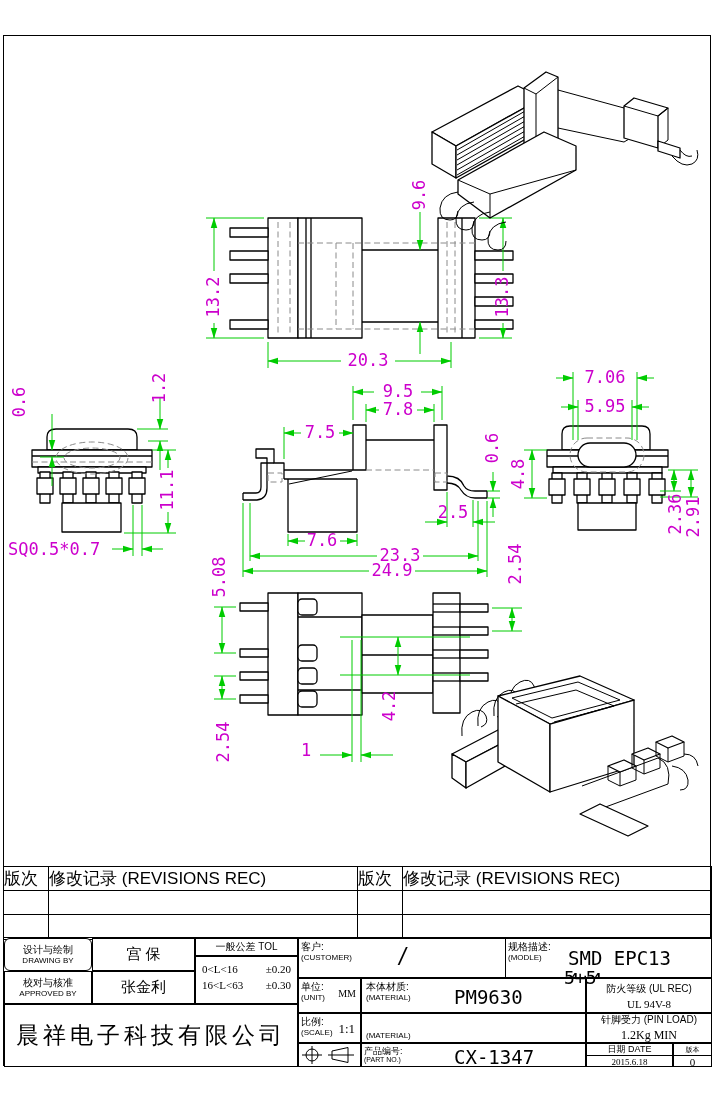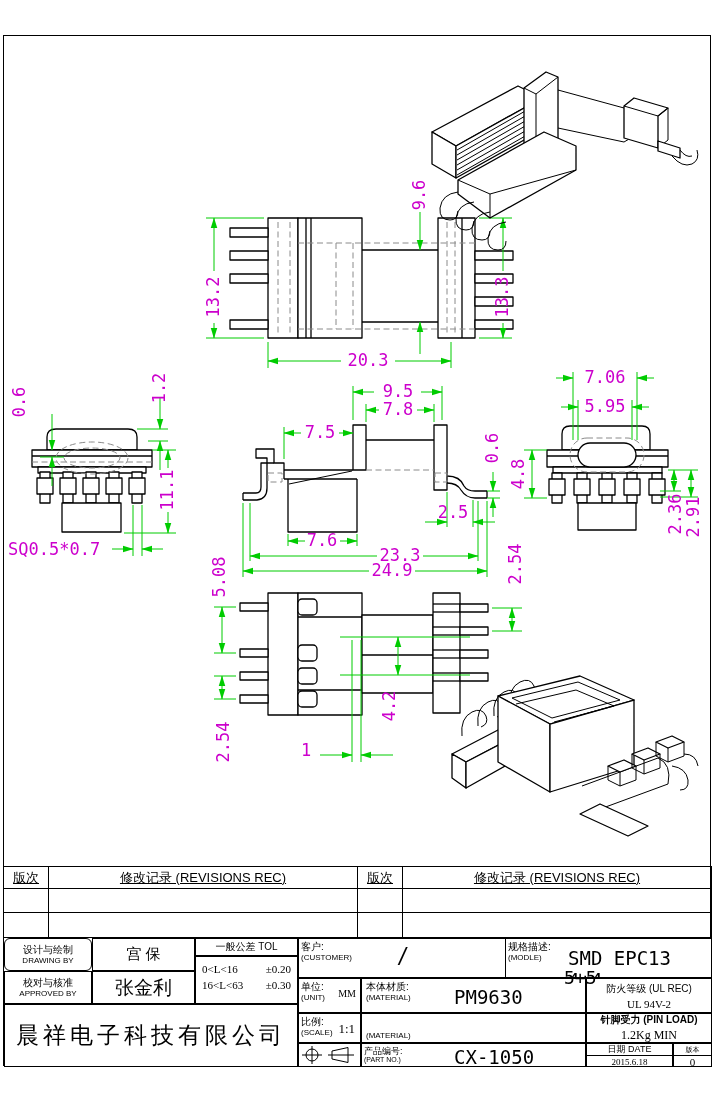--- a/index.html
+++ b/index.html
@@ -11,21 +11,21 @@
   .ol{fill:none;stroke:#000;stroke-width:1.3;stroke-linejoin:round;}
   .olf{fill:#fff;stroke:#000;stroke-width:1.3;stroke-linejoin:round;}
   .thin{fill:none;stroke:#000;stroke-width:1;}
   .hid{fill:none;stroke:#8a8a8a;stroke-width:1;stroke-dasharray:6 3.5;}
   .dim{fill:none;stroke:#00cc00;stroke-width:1;}
   .dtx{fill:#cc00cc;font-family:"DejaVu Sans Mono",monospace;font-size:17px;
        text-anchor:middle;dominant-baseline:middle;}
   
   #rev{position:absolute;left:3px;top:866px;width:708px;height:71px;}
   #rev table{border-collapse:collapse;width:708px;height:71px;table-layout:fixed;}
-  #rev td{border:1.5px solid #000;text-align:center;font-size:13px;padding:0;text-decoration:underline;}
+  #rev td{border:1.5px solid #000;text-align:left;font-size:17px;padding:0;}
   
   #tb{position:absolute;left:3px;top:937px;width:708px;height:129px;
       border:1.5px solid #000;box-sizing:border-box;}
   .c{position:absolute;border:1px solid #000;box-sizing:border-box;background:#fff;overflow:hidden;}
   .lblcn{font-size:10px;line-height:12px;}
   .lblen{font-size:8px;line-height:9px;}
   .cen{display:flex;align-items:center;justify-content:center;text-align:center;}
   .stack{display:flex;flex-direction:column;align-items:center;justify-content:center;text-align:center;}
   .mono{font-family:Liberation Serif, serif;}
   .corner{position:absolute;left:2px;top:2px;text-align:left;}
@@ -383,21 +383,21 @@
 <div id="tb">
   <div class="c stack" style="left:0;top:0;width:88px;height:33px;border-radius:6px;">
     <div class="lblcn">设计与绘制</div>
     <div class="lblen">DRAWING BY</div>
   </div>
   <div class="c cen" style="left:88px;top:0;width:103px;height:33px;font-size:15px;">宫  保</div>
   <div class="c stack" style="left:0;top:33px;width:88px;height:33px;">
     <div class="lblcn">校对与核准</div>
     <div class="lblen">APPROVED BY</div>
   </div>
-  <div class="c cen" style="left:88px;top:33px;width:103px;height:33px;font-size:19px;">张金利</div>
+  <div class="c cen" style="left:88px;top:33px;width:103px;height:33px;font-size:15px;">张金利</div>
   <div class="c cen" style="left:191px;top:0;width:103px;height:18px;font-size:10px;">一般公差 TOL</div>
   <div class="c" style="left:191px;top:18px;width:103px;height:48px;">
     <div class="mono" style="display:flex;justify-content:space-between;padding:6px 6px 0 6px;font-size:11px;">
       <span>0&lt;L&lt;16</span>
       <span>±0.20</span>
     </div>
     <div class="mono" style="display:flex;justify-content:space-between;padding:4px 6px 0 6px;font-size:11px;">
       <span>16&lt;L&lt;63</span>
       <span>±0.30</span>
     </div>
@@ -429,53 +429,53 @@
   </div>
   <div class="c" style="left:357px;top:40px;width:225px;height:35px;">
     <div class="corner" style="left:4px;">
       <div class="lblcn">本体材质:</div>
       <div class="lblen">(MATERIAL)</div>
     </div>
     <div class="bigval" style="position:absolute;left:92px;top:7px;">PM9630</div>
   </div>
   <div class="c stack" style="left:582px;top:40px;width:126px;height:35px;">
     <div style="font-size:10px;">防火等级 (UL REC)</div>
-    <div class="mono" style="font-size:11px;margin-top:2px;">UL 94V-2</div>
+    <div class="mono" style="font-size:11px;margin-top:2px;">UL 94V-8</div>
   </div>
 
   <div class="c" style="left:294px;top:75px;width:63px;height:30px;">
     <div class="corner">
       <div class="lblcn">比例:</div>
       <div class="lblen">(SCALE)</div>
     </div>
     <div class="mono" style="position:absolute;right:5px;top:7px;font-size:13px;">1:1</div>
   </div>
   <div class="c" style="left:357px;top:75px;width:225px;height:30px;">
     <div class="lblen" style="position:absolute;left:4px;bottom:2px;">(MATERIAL)</div>
   </div>
   <div class="c stack" style="left:582px;top:75px;width:126px;height:30px;">
-    <div style="font-size:10px;font-weight:bold;">针脚受力 (PIN LOAD)</div>
+    <div style="font-size:10px;">针脚受力 (PIN LOAD)</div>
     <div class="mono" style="font-size:12px;margin-top:1px;">1.2Kg  MIN</div>
   </div>
 
   <div class="c cen" style="left:294px;top:105px;width:63px;height:24px;">
     <svg width="59" height="20" viewBox="0 0 59 20">
       <circle cx="12" cy="10" r="6" fill="none" stroke="#000"></circle>
       <line x1="2" y1="10" x2="22" y2="10" stroke="#000"></line>
       <line x1="12" y1="1" x2="12" y2="19" stroke="#000"></line>
       <path d="M32,6 L48,2.5 L48,17.5 L32,14 Z" fill="none" stroke="#000"></path>
       <line x1="28" y1="10" x2="54" y2="10" stroke="#000"></line>
     </svg>
   </div>
   <div class="c" style="left:357px;top:105px;width:225px;height:24px;">
     <div class="corner">
       <div style="font-size:9px;line-height:10px;">产品编号:</div>
       <div style="font-size:7px;line-height:8px;">(PART NO.)</div>
     </div>
-    <div class="bigval" style="position:absolute;left:92px;top:2px;">CX-1050</div>
+    <div class="bigval" style="position:absolute;left:92px;top:2px;">CX-1347</div>
   </div>
   <div class="c" style="left:582px;top:105px;width:87px;height:24px;">
     <div class="cen" style="height:11px;font-size:9px;border-bottom:1px solid #000;">日期 DATE</div>
     <div class="cen mono" style="height:11px;font-size:9px;">2015.6.18</div>
   </div>
   <div class="c" style="left:669px;top:105px;width:39px;height:24px;">
     <div class="cen" style="height:11px;font-size:7px;border-bottom:1px solid #000;">版本</div>
     <div class="cen mono" style="height:11px;font-size:11px;">0</div>
   </div>
 </div>

